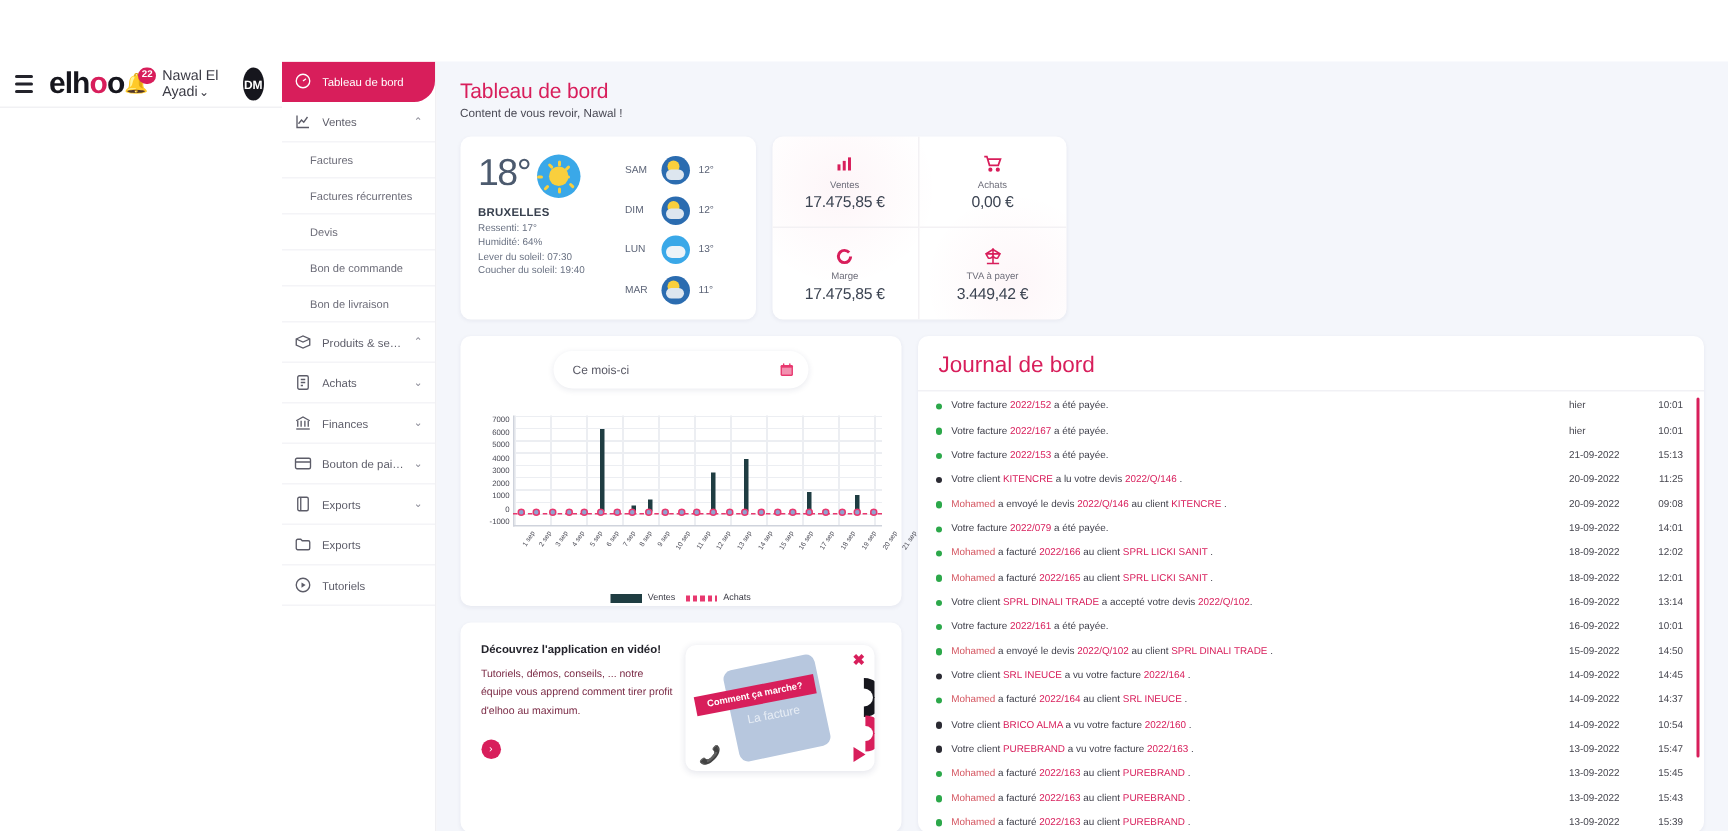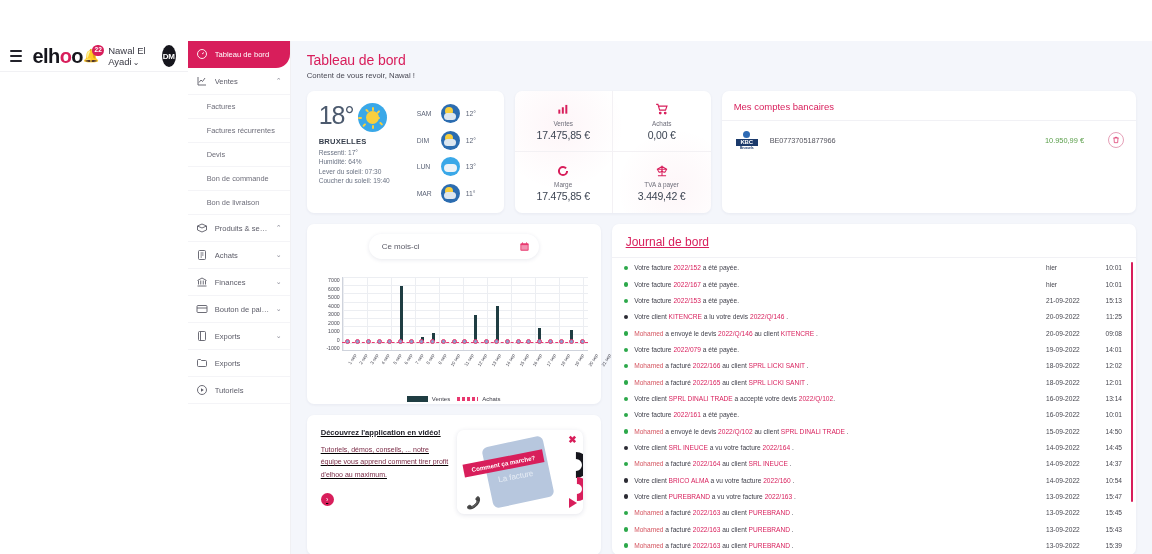--- a/index.html
+++ b/index.html
@@ -175,21 +175,21 @@
   .xlab { font-size: 4.6px; color: #4a4a55; transform: rotate(-58deg);
     transform-origin: top right; white-space: nowrap; }
   .legend { position: absolute; bottom: 2px; left: 0; right: 0; display: flex;
     justify-content: center; align-items: center; gap: 7px; font-size: 6px; color: #3a3a44; }
   .lg { display: flex; align-items: center; gap: 4px; }
   .sw { width: 21px; height: 6px; background: #1f3d42; }
   .sw.dash { background: repeating-linear-gradient(to right, #e8386f 0 3px, transparent 3px 5px);
     height: 4px; }
 
   
-  .video-card { height: 140px; padding: 13px 14px; display: flex; text-decoration: underline; }
+  .video-card { height: 140px; padding: 13px 14px; display: flex; }
   .v-left { width: 128px; }
   .v-title { font-size: 7.6px; font-weight: 700; color: #23232b; }
   .v-text { font-size: 7px; color: #7a2a45; line-height: 1.75; margin-top: 7px; }
   .v-btn { width: 13px; height: 13px; border-radius: 50%; background: #d81e5b; color: #fff;
     font-size: 7px; display: flex; align-items: center; justify-content: center;
     margin-top: 12px; cursor: pointer; }
   .v-right { flex: 1; margin-left: 8px; position: relative; }
   .v-thumb { position: absolute; left: 0; top: 2px; width: 126px; height: 84px;
     background: #fff; border-radius: 7px; box-shadow: 0 1px 5px rgba(30,40,90,.12); overflow: hidden; }
   .v-doc { position: absolute; width: 62px; height: 62px; background: #b7c7de; border-radius: 6px;
@@ -208,21 +208,21 @@
   .v-arc1 { position: absolute; right: -6px; top: 22px; width: 26px; height: 26px;
     border-radius: 50%; border: 7px solid #16161d; border-left-color: transparent;
     border-bottom-color: transparent; transform: rotate(45deg); }
   .v-arc2 { position: absolute; right: -6px; top: 47px; width: 24px; height: 24px;
     border-radius: 50%; border: 7px solid #d81e5b; border-left-color: transparent;
     border-bottom-color: transparent; transform: rotate(45deg); }
 
   
   .journal { flex: 1; min-width: 0; padding: 11px 0 0 0; position: relative;
     height: 331px; display: flex; flex-direction: column; }
-  .j-title { font-size: 12px; color: #d81e5b; padding: 0 14px 0 14px; text-decoration: underline; }
+  .j-title { font-size: 15px; color: #d81e5b; padding: 0 14px 0 14px; }
   .j-sep { height: 1px; background: #f1f1f5; margin-top: 8px; }
   .j-list { flex: 1; overflow: hidden; position: relative; padding: 2px 0 0 0; }
   .j-row { display: flex; align-items: flex-start; padding: 3.4px 14px 3.4px 12px;
     font-size: 6.6px; color: #3f3f4a; line-height: 1.45; }
   .j-dot { width: 4.5px; height: 4.5px; border-radius: 50%; flex: 0 0 4.5px;
     margin: 2.5px 6px 0 0; }
   .j-dot.green { background: #2ca84a; }
   .j-dot.dark { background: #2b2b33; }
   .j-txt { flex: 1; min-width: 0; }
   .j-txt .hl { color: #d81e5b; }
@@ -467,38 +467,20 @@
             <span class="kpi-ic">
               <svg viewBox="0 0 24 24" fill="none" stroke="#d81e5b" stroke-width="1.8">
                   <path d="M12 4v16M5 20h14M4 9h16M12 4l-8 5 2.6 4.6a4 4 0 005.4-4.6zM12 4l8 5-2.6 4.6a4 4 0 01-5.4-4.6z"></path>
                 </svg>
             </span>
             <span class="kpi-lbl">TVA à payer</span>
             <span class="kpi-val">3.449,42 €</span>
           </div>
         </div>
 
-        <div class="card bank">
-          <div class="bank-title">Mes comptes bancaires</div>
-          <div class="bank-sep"></div>
-          <div class="bank-row">
-            <span class="kbc">
-              <i class="fig"></i>
-              <span class="bar">KBC</span>
-              <span class="sub">Brussels</span>
-            </span>
-            <span class="iban">BE07737051877966</span>
-            <span class="balance">10.950,99 €</span>
-            <span class="trash">
-              <svg viewBox="0 0 24 24" fill="none" stroke="#d81e5b" stroke-width="2">
-                  <path d="M4 6h16M9 6V4h6v2M6 6l1 14h10l1-14"></path>
-                </svg>
-            </span>
-          </div>
-        </div>
       </div>
 
       <div class="row2">
 
         <div class="col-left">
 
           <div class="card chart-card">
             <div class="select-wrap">
               <div class="select">
                 <span>Ce mois-ci</span>

